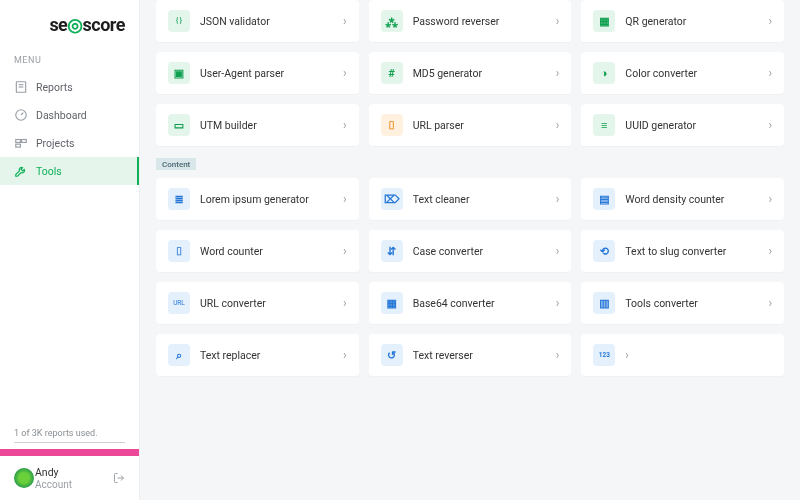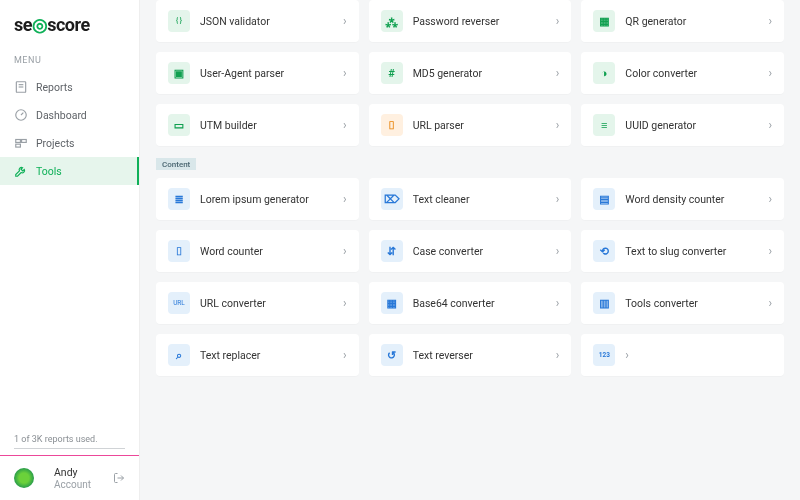--- a/index.html
+++ b/index.html
@@ -1,30 +1,30 @@
 <!DOCTYPE html>
 <html><head>
 <meta charset="utf-8">
 <style>
 * { margin: 0; padding: 0; box-sizing: border-box; }
 body { font-family: -apple-system, BlinkMacSystemFont, "Segoe UI", Roboto, sans-serif; background: #f5f6f7; width: 800px; height: 500px; overflow: hidden; display: flex; font-size: 11px; color: #333; }
 .sidebar { width: 140px; background: #fff; display: flex; flex-direction: column; border-right: 1px solid #eee; }
-.logo { padding: 14px 14px 10px 14px; font-size: 18px; font-weight: 700; letter-spacing: -0.5px; color: #1c1c1c; }
+.logo { padding: 14px 14px 10px 14px; font-size: 18px; font-weight: 700; letter-spacing: -0.5px; color: #1c1c1c; text-align: right; }
 .logo .o { color: #0fb058; display: inline-block; position: relative; }
 .menu-label { padding: 10px 14px 8px 14px; font-size: 9px; color: #9aa0a6; letter-spacing: 0.5px; }
 .nav { flex: 0 0 auto; }
 .nav-item { display: flex; align-items: center; gap: 8px; padding: 7px 14px; cursor: pointer; font-size: 10.5px; color: #5f6368; position: relative; }
 .nav-item.active { background: #e6f5ec; color: #0fb058; }
 .nav-item.active::after { content: ""; position: absolute; right: 0; top: 0; bottom: 0; width: 2.5px; background: #0fb058; }
 .nav-item .nicon { width: 14px; height: 14px; display: inline-flex; align-items: center; justify-content: center; color: #9aa0a6; }
 .nav-item.active .nicon { color: #0fb058; }
 .spacer { flex: 1; }
-.usage { padding: 6px 14px; font-size: 9px; color: #8a8f94; border-bottom: 1px solid #ec4899; }
+.usage { padding: 6px 14px; font-size: 9px; color: #8a8f94; border-bottom: 7px solid #ec4899; }
 .usage-line { height: 1px; background: #d0d3d6; margin-top: 4px; }
-.account { display: flex; align-items: center; gap: 20px; padding: 10px 14px; }
+.account { display: flex; align-items: center; gap: 1px; padding: 10px 14px; }
 .avatar { width: 20px; height: 20px; border-radius: 50%; background: radial-gradient(circle, #6bd13a 35%, #2a9d4a 70%); }
 .acct-text { flex: 1; }
 .acct-name { font-size: 10.5px; color: #333; }
 .acct-sub { font-size: 10px; color: #9aa0a6; }
 .logout { color: #9aa0a6; }
 
 .main { flex: 1; padding: 0 16px; overflow-y: auto; }
 .section-badge { display: inline-block; background: #d9e7ea; color: #4a6670; font-size: 8px; padding: 1.5px 6px; border-radius: 0; margin: 12px 0 8px 0; font-weight: 500; }
 .grid { display: grid; grid-template-columns: repeat(3, 1fr); gap: 10px; }
 .card { background: #fff; border-radius: 4px; padding: 10px 12px; display: flex; align-items: center; gap: 10px; cursor: pointer; box-shadow: 0 1px 0 rgba(0,0,0,0.02); }

